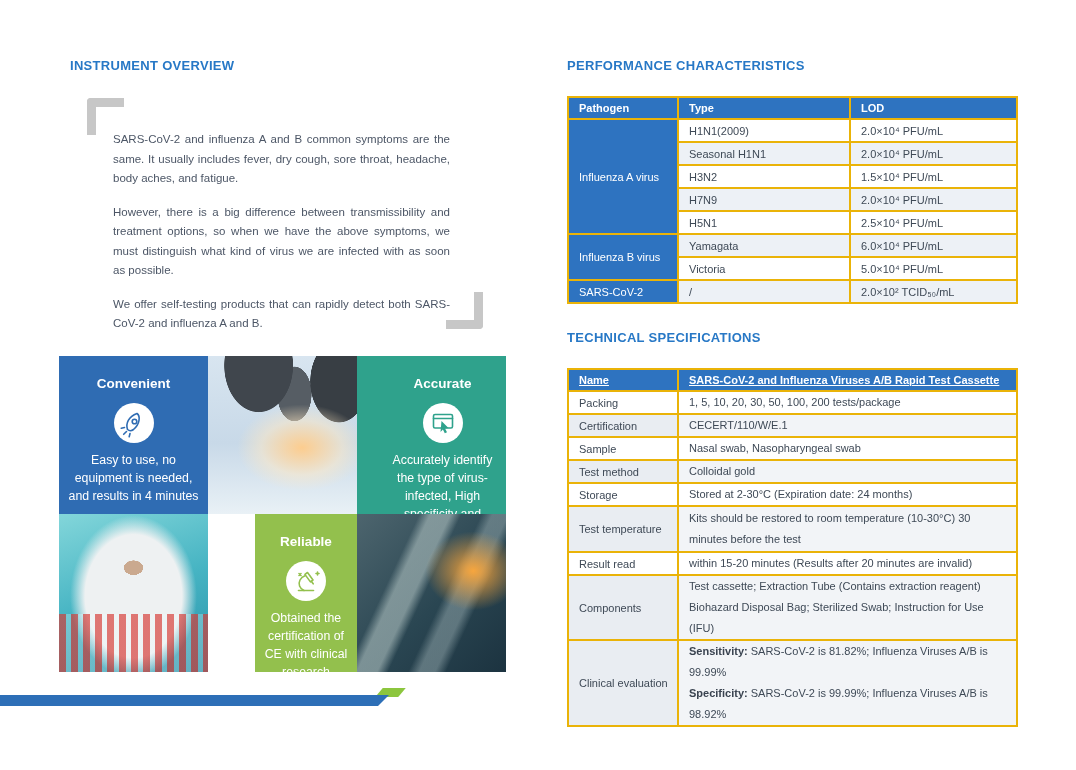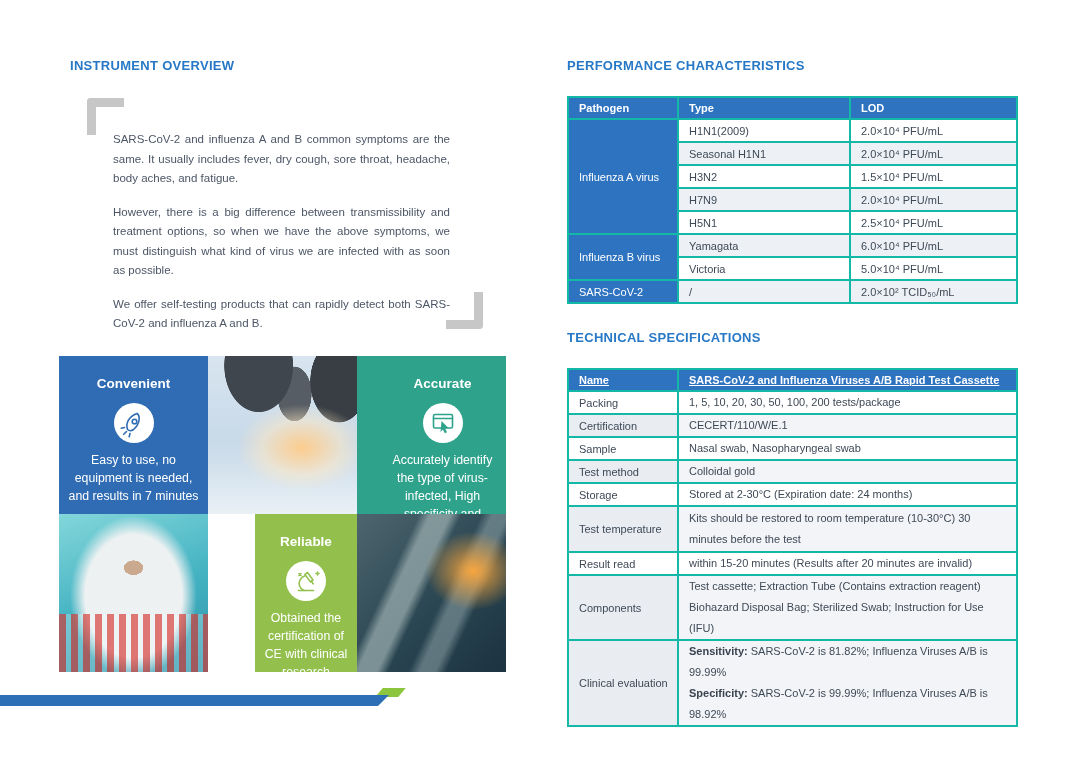--- a/index.html
+++ b/index.html
@@ -49,21 +49,21 @@
     linear-gradient(115deg, rgba(0,0,0,0) 28%, rgba(176,194,193,.6) 33% 42%, rgba(0,0,0,0) 47%, rgba(0,0,0,0) 56%, rgba(152,172,176,.5) 61% 68%, rgba(0,0,0,0) 73%),
     linear-gradient(135deg,#4d656e 0%,#2a4652 55%,#1c3340 100%);}
 
   
   .bar-green{position:absolute;left:379px;top:688px;width:23px;height:9px;background:#8cc63e;transform:skewX(-40deg);}
   .bar-blue{position:absolute;left:0;top:695px;width:389px;height:11px;background:#2d6fb7;
             clip-path:polygon(0 0,100% 0,calc(100% - 11px) 100%,0 100%);}
 
   
   table{border-collapse:collapse;table-layout:fixed;position:absolute;font-size:11px;color:#3e4956;}
-  th,td{border:2px solid #14b8a6;padding:0 0 0 10px;text-align:left;vertical-align:middle;font-weight:400;margin-top:36px;}
+  th,td{border:2px solid #eab308;padding:0 0 0 10px;text-align:left;vertical-align:middle;font-weight:400;margin-top:36px;}
   .perf{left:567px;top:96px;width:449px;}
   .perf th{background:#2e73c0;color:#fff;font-weight:700;height:20px;}
   .perf td{height:21px;}
   .perf td.pathogen{background:#2e73c0;color:#fff;}
   .perf tr.shaded td.type,.perf tr.shaded td.lod{background:#edf1f6;}
   .tech{left:567px;top:368px;width:449px;}
   .tech th{background:#2e73c0;color:#fff;font-weight:700;height:20px;text-decoration:underline;}
   .tech td{height:21px;}
   .tech td.value{padding-right:8px;}
   .tech tr.shaded td.value{background:#f2f4f7;}
@@ -95,21 +95,21 @@
           <circle cx="20" cy="20" r="20" fill="#ffffff"></circle>
           <g class="glyph" fill="none" stroke-width="1.6" stroke-linecap="round" stroke-linejoin="round">
             <path d="M13.5 26.5 C11.5 20.5 14.5 13.5 23 10.5 C26.5 13 26 21 19.5 26.5 C17.5 28 15 27.8 13.5 26.5 Z"></path>
             <circle cx="20.5" cy="18.5" r="2.3"></circle>
             <path d="M12.5 28.5 l-2.8 2.8"></path>
             <path d="M10.5 24.5 l-3.2 .8"></path>
             <path d="M16 30.5 l-.8 3.2"></path>
           </g>
         </svg>
       </div>
-      <div class="desc">Easy to use, no equipment is needed, and results in 7 minutes</div>
+      <div class="desc">Easy to use, no equipment is needed, and results in 4 minutes</div>
     </div>
 
     <div class="tile photo-microscope"></div>
 
     <div class="tile card teal">
       <div class="title">Accurate</div>
       <div class="icon">
         <svg width="40" height="40" viewBox="0 0 40 40">
           <circle cx="20" cy="20" r="20" fill="#ffffff"></circle>
           <g class="glyph" fill="none" stroke-width="1.6" stroke-linecap="round" stroke-linejoin="round">

